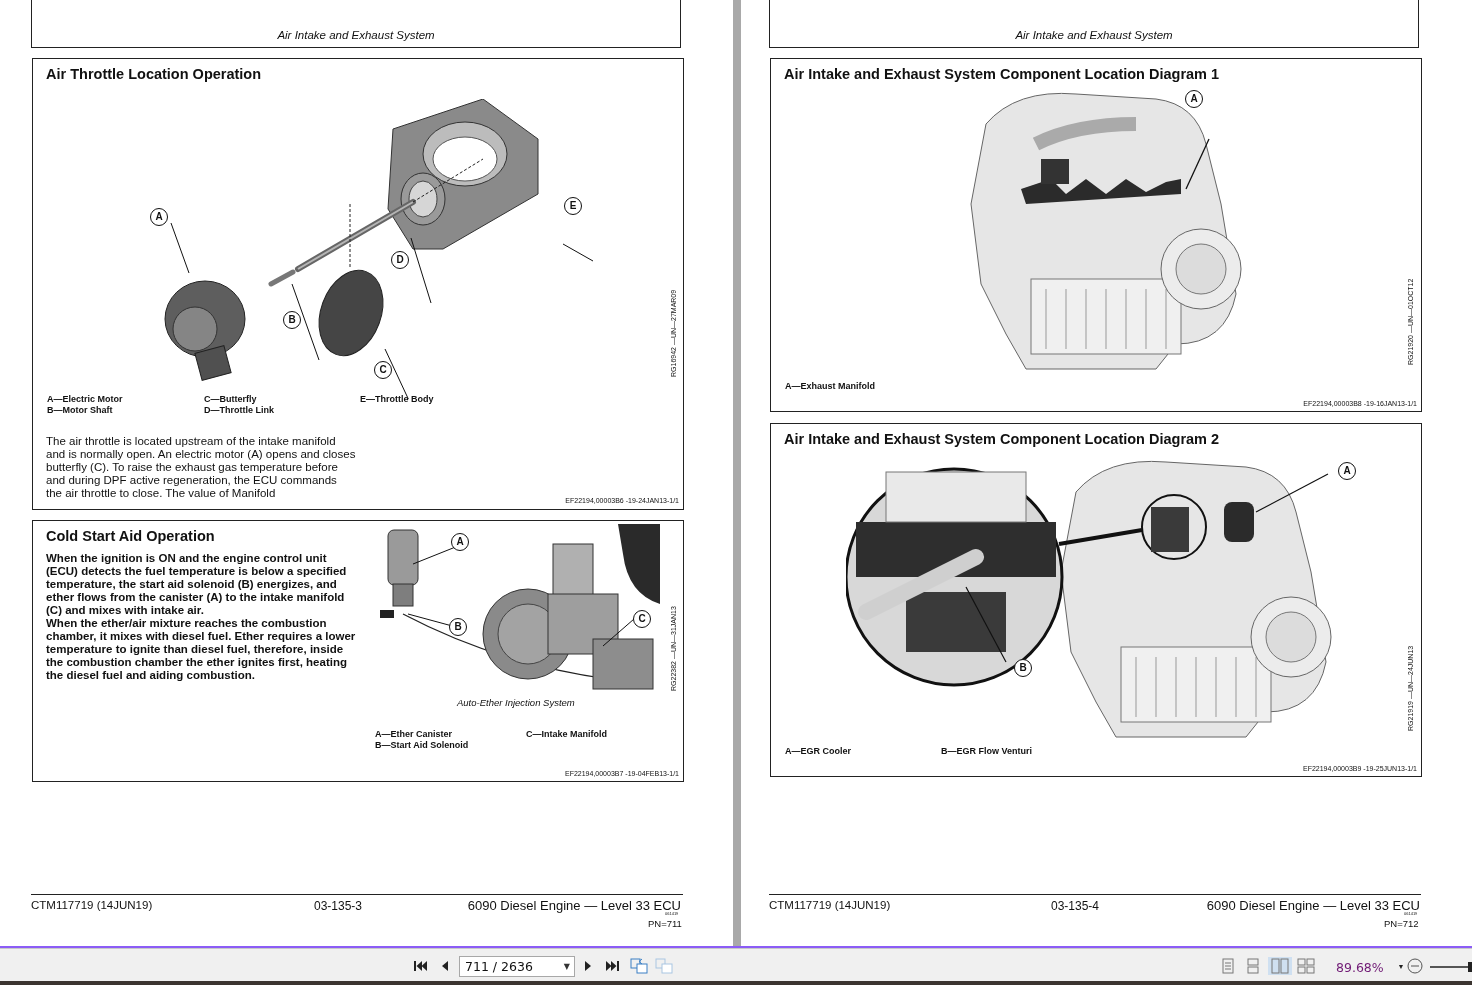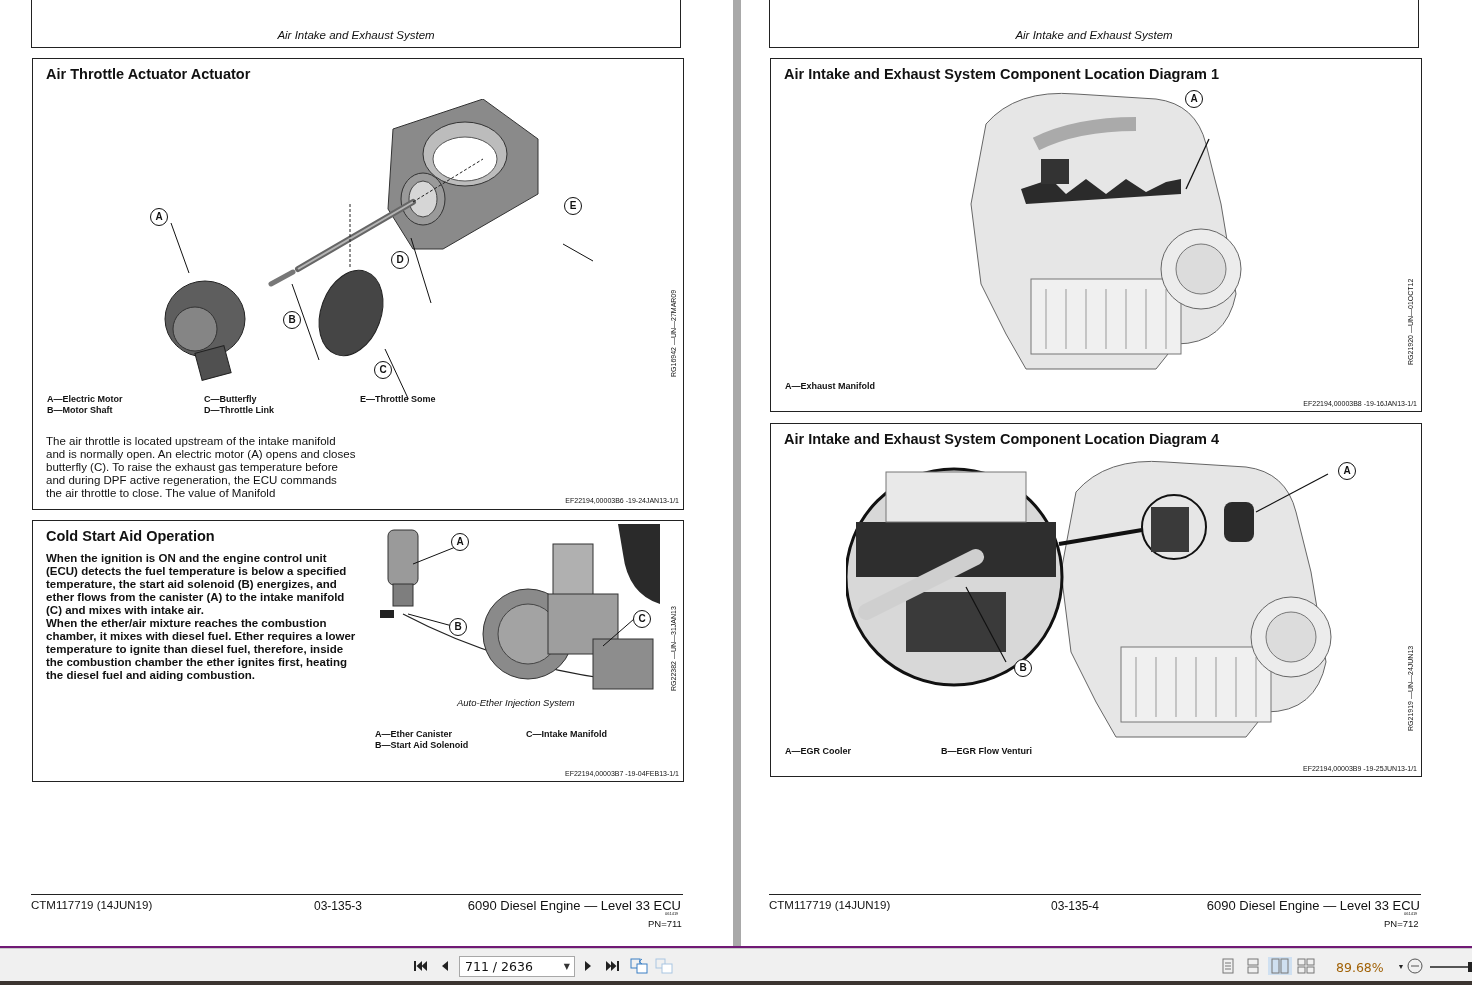--- a/index.html
+++ b/index.html
@@ -1,17 +1,17 @@
 <!DOCTYPE html>
 <html><head>
 <meta charset="utf-8">
 <style>
   * { box-sizing: border-box; margin: 0; padding: 0; }
   html, body { width: 1472px; height: 985px; overflow: hidden; background: #a9a9a9; font-family: "Liberation Sans", sans-serif; color: #111; }
-  .viewer { position: absolute; left: 0; top: 0; width: 1472px; height: 948px; background: #701a75; }
+  .viewer { position: absolute; left: 0; top: 0; width: 1472px; height: 948px; background: #8b5cf6; }
   .page { position: absolute; top: 0; height: 946px; background: #fff; }
   #page-left { left: 0; width: 733px; }
   #page-right { left: 741px; width: 731px; }
   .run-header { position: absolute; top: 0; height: 48px; border: 1px solid #222; border-top: none; text-align: center; }
   .run-header span { position: absolute; bottom: 6px; left: 0; right: 0; font-size: 11.5px; font-style: italic; }
   .box { position: absolute; border: 1px solid #222; }
   .box-title { position: absolute; left: 13px; top: 7px; font-size: 14.5px; font-weight: bold; }
   .legend { position: absolute; font-size: 9px; font-weight: bold; line-height: 11px; }
   .legend div { white-space: nowrap; }
   .body-text { position: absolute; font-size: 11.5px; line-height: 13px; }
@@ -27,35 +27,35 @@
   .footer-right { position: absolute; font-size: 13px; text-align: right; }
   .footer-tiny { position: absolute; font-size: 4px; }
   .footer-pn { position: absolute; font-size: 9.5px; }
   .gutter { position: absolute; left: 733px; top: 0; width: 8px; height: 946px; background: #a9a9a9; }
 
   .toolbar { position: absolute; left: 0; top: 948px; width: 1472px; height: 33px; background: #f0f0f0; border-top: 1px solid #c8c8c8; }
   .toolbar-bottom { position: absolute; left: 0; top: 981px; width: 1472px; height: 4px; background: #3b3430; }
   .tb-btn { position: absolute; top: 8px; height: 18px; display: flex; align-items: center; justify-content: center; font-size: 13px; color: #222; cursor: pointer; }
   .page-select { position: absolute; left: 459px; top: 7px; width: 116px; height: 21px; border: 1px solid #a8a8a8; background: #fff; font-size: 12.5px; padding-left: 5px; line-height: 19px; font-family: "DejaVu Sans", sans-serif; }
   .page-select .arrow { position: absolute; right: 4px; top: 0; font-size: 8px; color: #333; }
-  .zoom-text { position: absolute; left: 1336px; top: 11px; font-size: 12.5px; color: #a16207; font-family: "DejaVu Sans", sans-serif; }
+  .zoom-text { position: absolute; left: 1336px; top: 11px; font-size: 12.5px; color: #701a75; font-family: "DejaVu Sans", sans-serif; }
   svg { display: block; }
 </style>
 </head>
 <body>
 
 <div class="viewer">
 
   <div class="page" id="page-left">
     <div class="run-header" style="left:31px;width:650px;">
       <span>Air Intake and Exhaust System</span>
     </div>
 
     <div class="box" style="left:32px;top:58px;width:652px;height:452px;">
-      <div class="box-title">Air Throttle Actuator Actuator</div>
+      <div class="box-title">Air Throttle Location Operation</div>
 
       <div style="position:absolute;left:110px;top:40px;width:470px;height:300px;">
         <svg width="470" height="300" viewBox="0 0 470 300">
 
           <g>
             <path d="M250 30 L340 0 L395 40 L395 95 L300 150 L270 150 L245 110 Z" fill="#8a8a8a" stroke="#333" stroke-width="1"></path>
             <ellipse cx="322" cy="55" rx="42" ry="32" fill="#bcbcbc" stroke="#333" stroke-width="1"></ellipse>
             <ellipse cx="322" cy="60" rx="32" ry="22" fill="#fff" stroke="#555"></ellipse>
             <ellipse cx="280" cy="100" rx="22" ry="26" fill="#9a9a9a" stroke="#333"></ellipse>
             <ellipse cx="280" cy="100" rx="14" ry="18" fill="#d6d6d6" stroke="#444"></ellipse>
@@ -91,21 +91,21 @@
 
       <div class="legend" style="left:14px;top:335px;">
         <div>A—Electric Motor</div>
         <div>B—Motor Shaft</div>
       </div>
       <div class="legend" style="left:171px;top:335px;">
         <div>C—Butterfly</div>
         <div>D—Throttle Link</div>
       </div>
       <div class="legend" style="left:327px;top:335px;">
-        <div>E—Throttle Some</div>
+        <div>E—Throttle Body</div>
       </div>
 
       <div class="body-text" style="left:13px;top:376px;width:310px;">The air throttle is located upstream of the intake manifold and is normally open.  An electric motor (A) opens and closes butterfly (C). To raise the exhaust gas temperature before and during DPF active regeneration, the ECU commands the air throttle to close.  The value of Manifold</div>
       <div class="ref" style="right:4px;top:438px;">EF22194,00003B6 -19-24JAN13-1/1</div>
     </div>
 
     <div class="box" style="left:32px;top:520px;width:652px;height:262px;">
       <div class="box-title">Cold Start Aid Operation</div>
       <div class="body-text" style="left:13px;top:31px;width:315px;">
         <p class="tight">When the ignition is ON and the engine control unit (ECU) detects the fuel temperature is below a specified temperature, the start aid solenoid (B) energizes, and ether flows from the canister (A) to the intake manifold (C) and mixes with intake air.</p>
@@ -185,21 +185,21 @@
       </div>
       <div class="callout" style="left:414px;top:31px;">A</div>
       <div class="vref" style="left:636px;top:306px;">RG21920 —UN—01OCT12</div>
       <div class="legend" style="left:14px;top:322px;">
         <div>A—Exhaust Manifold</div>
       </div>
       <div class="ref" style="right:4px;top:341px;">EF22194,00003B8 -19-16JAN13-1/1</div>
     </div>
 
     <div class="box" style="left:29px;top:423px;width:652px;height:354px;">
-      <div class="box-title">Air Intake and Exhaust System Component Location Diagram 4</div>
+      <div class="box-title">Air Intake and Exhaust System Component Location Diagram 2</div>
       <div style="position:absolute;left:75px;top:28px;width:530px;height:290px;">
         <svg width="530" height="290" viewBox="0 0 530 290">
 
           <path d="M230 40 Q260 5 320 10 L400 15 Q440 20 450 60 L465 120 L480 210 Q470 260 420 260 L400 285 L270 285 L250 250 L225 200 L215 120 Z" fill="#e6e6e6" stroke="#666"></path>
           <rect x="275" y="195" width="150" height="75" fill="#f0f0f0" stroke="#777"></rect>
           <g stroke="#999">
               <line x1="290" y1="205" x2="290" y2="265"></line>
               <line x1="310" y1="205" x2="310" y2="265"></line>
               <line x1="330" y1="205" x2="330" y2="265"></line>
               <line x1="350" y1="205" x2="350" y2="265"></line>

